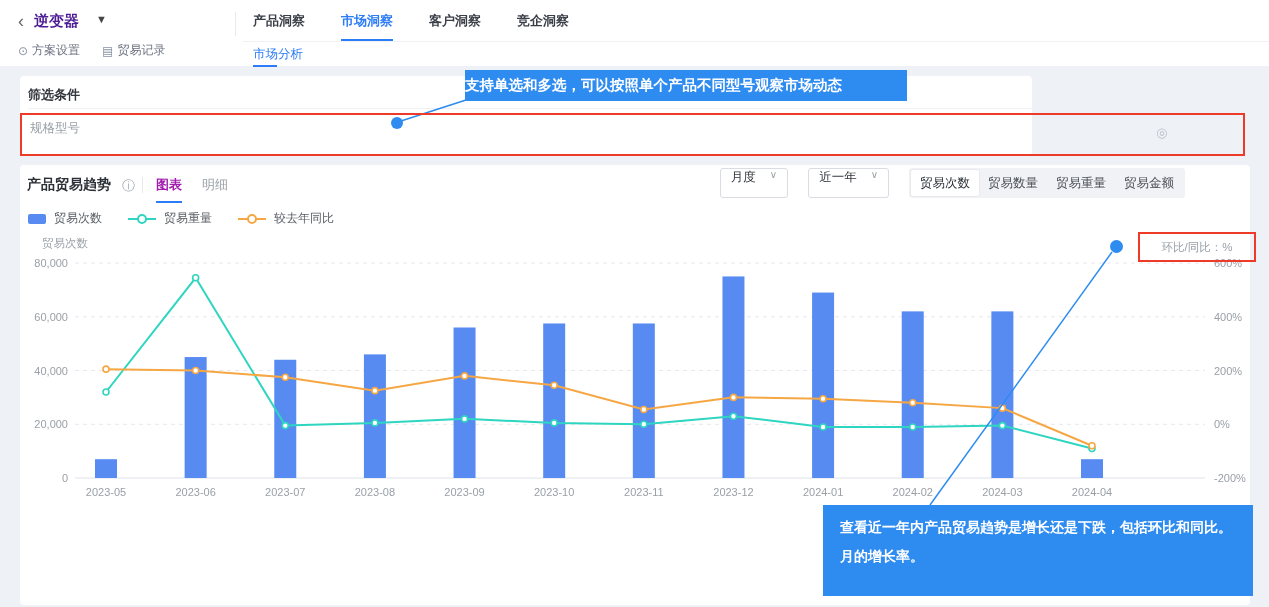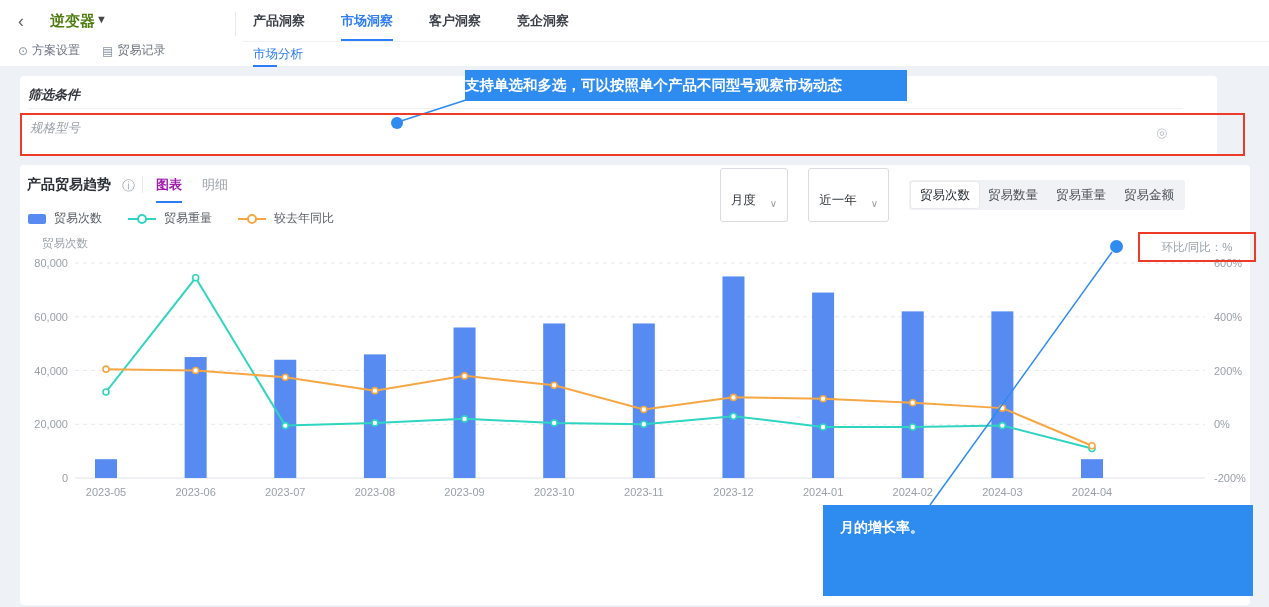--- a/index.html
+++ b/index.html
@@ -7,56 +7,56 @@
     width:1269px;height:607px;position:relative;overflow:hidden;
     background:#eef1f6;
     font-family:"Liberation Sans","DejaVu Sans",sans-serif;
     color:#333;font-size:13px;
   }
   .card{position:absolute;background:#fff;border-radius:4px;}
 
   
   .topbar{position:absolute;left:0;top:0;width:1269px;height:66px;background:#fff;}
   .back{position:absolute;left:18px;top:11px;font-size:18px;color:#666;cursor:pointer;line-height:20px;}
-  .ptitle{position:absolute;left:34px;top:12px;font-size:15px;font-weight:bold;color:#4d7c0f;cursor:pointer;margin-left:16px;}
+  .ptitle{position:absolute;left:34px;top:12px;font-size:15px;font-weight:bold;color:#4c1d95;cursor:pointer;}
   .caret{position:absolute;left:96px;top:13px;font-size:11px;color:#444;cursor:pointer;}
   .quick-row{position:absolute;left:18px;top:42px;display:flex;gap:22px;}
   .q-item{display:flex;align-items:center;gap:4px;color:#6b7280;font-size:12px;cursor:pointer;}
   .q-item .q-ic{font-size:12px;color:#8a93a3;}
   .tb-divider{position:absolute;left:235px;top:12px;width:1px;height:24px;background:#e8eaef;}
   .tabs-baseline{position:absolute;left:243px;top:41px;width:1026px;height:1px;background:#f0f1f4;}
   .tabs-row{position:absolute;left:253px;top:12px;display:flex;gap:36px;}
   .tab{font-size:13px;color:#3a3f47;padding-bottom:9px;cursor:pointer;font-weight:bold;}
   .tab.active{color:#2b7cf6;border-bottom:2px solid #2b7cf6;}
   .subtab{position:absolute;left:253px;top:46px;font-size:12.5px;color:#2b7cf6;cursor:pointer;padding-bottom:4px;}
   .subtab:after{content:"";display:block;width:24px;height:2px;background:#2b7cf6;margin-top:2px;}
 
   
-  .filter-card{left:20px;top:76px;width:1197px;height:79px;font-style:italic;}
+  .filter-card{left:20px;top:76px;width:1012px;height:79px;}
   .filter-title{position:absolute;left:8px;top:10px;font-size:13px;color:#33373d;font-weight:bold;}
   .filter-sep{position:absolute;left:8px;top:32px;width:1155px;height:1px;background:#f0f1f4;}
   .filter-row{position:absolute;left:10px;top:44px;display:flex;align-items:center;}
   .filter-label{color:#9aa0a8;font-size:12.5px;margin-right:34px;}
   .checkbox-list{display:flex;align-items:center;gap:24px;}
   .cb-item{display:flex;align-items:center;gap:5px;cursor:pointer;}
   .cb-box{width:14px;height:14px;border:1px solid #c9cdd4;border-radius:2px;background:#fff;}
   .cb-label{font-size:13px;color:#33373d;}
   .collapse-ic{position:absolute;left:1136px;top:49px;color:#b9bec7;font-size:13px;cursor:pointer;}
 
   
   .chart-card{left:20px;top:165px;width:1230px;height:440px;}
   .trend-title{position:absolute;left:7px;top:11px;font-size:14px;font-weight:bold;color:#2b2f36;}
   .info-ic{position:absolute;left:102px;top:12px;font-size:13px;color:#a6abb5;cursor:pointer;}
   .vsep{position:absolute;left:122px;top:12px;width:1px;height:16px;background:#e6e8ec;}
   .view-tabs{position:absolute;left:136px;top:11px;display:flex;gap:20px;}
   .vtab{font-size:13px;color:#9aa0a8;cursor:pointer;padding-bottom:7px;}
   .vtab.active{color:#a21caf;font-weight:bold;border-bottom:2px solid #2b7cf6;}
   .trend-controls{position:absolute;right:65px;top:3px;display:flex;align-items:center;gap:20px;}
   .select{height:28px;border:1px solid #d9dce2;border-radius:3px;background:#fff;
-          display:flex;align-items:flex-end;gap:14px;padding:12px 10px;cursor:pointer;}
+          display:flex;align-items:flex-start;gap:14px;padding:0 10px;cursor:pointer;}
   .select .sel-val{font-size:12.5px;color:#33373d;}
   .select .sel-caret{font-size:10px;color:#9aa0a8;}
   .metric-group{height:30px;background:#f1f2f5;border-radius:3px;display:flex;align-items:center;padding:0 2px;}
   .metric-btn{height:26px;padding:0 9px;display:flex;align-items:center;font-size:12.5px;color:#4a4f57;
               border-radius:2px;cursor:pointer;}
   .metric-btn.active{background:#fff;box-shadow:0 0 2px rgba(0,0,0,.12);color:#2b2f36;}
   .legend-row{position:absolute;left:8px;top:45px;display:flex;align-items:center;gap:26px;}
   .lg-item{display:flex;align-items:center;gap:8px;cursor:pointer;}
   .lg-bar{width:18px;height:10px;border-radius:2px;}
   .lg-line{width:28px;height:10px;position:relative;}
@@ -247,16 +247,17 @@
   <div class="red-axis-box">
     <span class="axis-title-right">环比/同比：%</span>
   </div>
 
   <span class="blue-dot dot1"></span>
   <span class="blue-dot dot2"></span>
 
   <div class="callout callout1">支持单选和多选，可以按照单个产品不同型号观察市场动态</div>
 
   <div class="callout callout2" id="callout2">
+      <div>查看近一年内产品贸易趋势是增长还是下跌，包括环比和同比。</div>
       <div>月的增长率。</div>
     </div>
 
 </div>
 
 </body></html>

